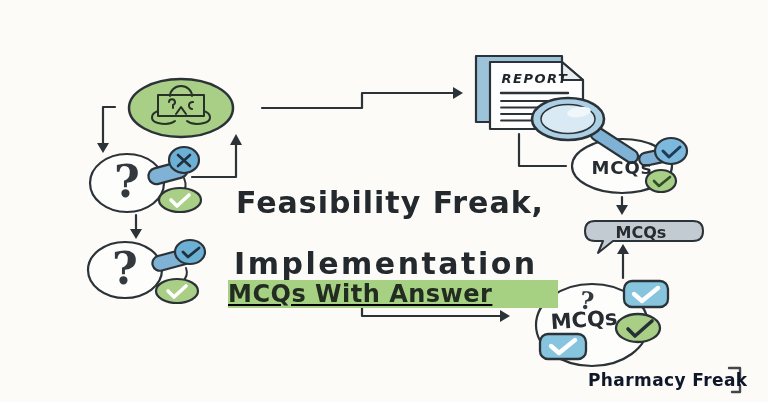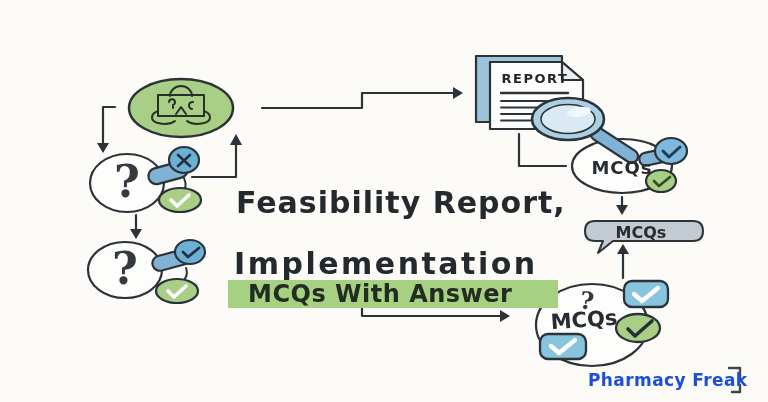--- a/index.html
+++ b/index.html
@@ -8,33 +8,33 @@
     overflow:hidden;font-family:"DejaVu Sans","Liberation Sans",sans-serif;
   }
   .abs{position:absolute;}
   svg.layer{position:absolute;left:0;top:0;}
   .title-line{color:#24292e;font-weight:800;line-height:1;white-space:nowrap;}
   .t1{left:236px;top:188px;font-size:30px;letter-spacing:1px;}
   .t2{left:232px;top:214px;font-size:41px;letter-spacing:1px;}
   .t3{left:234px;top:249px;font-size:30px;letter-spacing:2.5px;text-align:right;}
   .highlight-bar{
     left:228px;top:280px;width:330px;height:28px;background:#a6d183;
-    display:flex;align-items:center;padding-left:20px;box-sizing:border-box;
+    display:flex;align-items:center;padding-left:0;box-sizing:border-box;text-decoration:underline;
   }
   .highlight-text{color:#232c21;font-weight:800;font-size:24px;letter-spacing:0.5px;white-space:nowrap;}
   .node-label{color:#272c31;font-weight:700;white-space:nowrap;}
-  .lbl-report{left:498px;top:71px;width:74px;text-align:center;font-size:13px;letter-spacing:1.5px;color:#1e2428;}
+  .lbl-report{left:498px;top:71px;width:74px;text-align:center;font-size:13px;letter-spacing:1.5px;color:#1e2428;font-style:italic;}
   .lbl-mcqs-top{left:572px;top:157px;width:100px;text-align:center;font-size:18px;letter-spacing:1px;}
   .lbl-mcqs-bubble{left:585px;top:223px;width:112px;text-align:center;font-size:16px;}
   .lbl-mcqs-bottom{left:541px;top:308px;width:86px;text-align:center;font-size:21px;transform:rotate(-4deg);}
   .qmark{font-family:"DejaVu Serif","Liberation Serif",serif;color:#33393f;font-weight:700;text-align:center;}
   .q1{left:103px;top:156px;width:48px;font-size:44px;}
   .q2{left:101px;top:243px;width:48px;font-size:44px;}
   .q3{left:572px;top:286px;width:30px;font-size:24px;transform:rotate(8deg);}
-  .branding{left:588px;top:370px;font-size:17px;font-weight:600;color:#1d4ed8;letter-spacing:0.4px;white-space:nowrap;}
+  .branding{left:588px;top:370px;font-size:17px;font-weight:600;color:#0f172a;letter-spacing:0.4px;white-space:nowrap;}
 </style>
 </head>
 <body>
 
 <div class="canvas">
 
   <svg class="layer" width="768" height="402" viewBox="0 0 768 402">
     <g fill="none" stroke="#2b3238" stroke-width="2.2" stroke-linecap="round" stroke-linejoin="round">
 
       <g>
@@ -161,21 +161,21 @@
         </g>
       </g>
 
       <g stroke="#43474b" stroke-width="2.4">
         <path d="M729,368 h11 v12"></path>
         <path d="M740,385 v7 h-8"></path>
       </g>
     </g>
   </svg>
 
-  <div class="abs title-line t1">Feasibility Report,</div>
+  <div class="abs title-line t1">Feasibility Freak,</div>
   <div class="abs title-line t3">Implementation</div>
 
   <div class="abs highlight-bar">
     <span class="highlight-text">MCQs With Answer</span>
   </div>
 
   <div class="abs node-label lbl-report">REPORT</div>
   <div class="abs node-label lbl-mcqs-top">MCQs</div>
   <div class="abs node-label lbl-mcqs-bubble">MCQs</div>
   <div class="abs node-label lbl-mcqs-bottom">MCQs</div>

